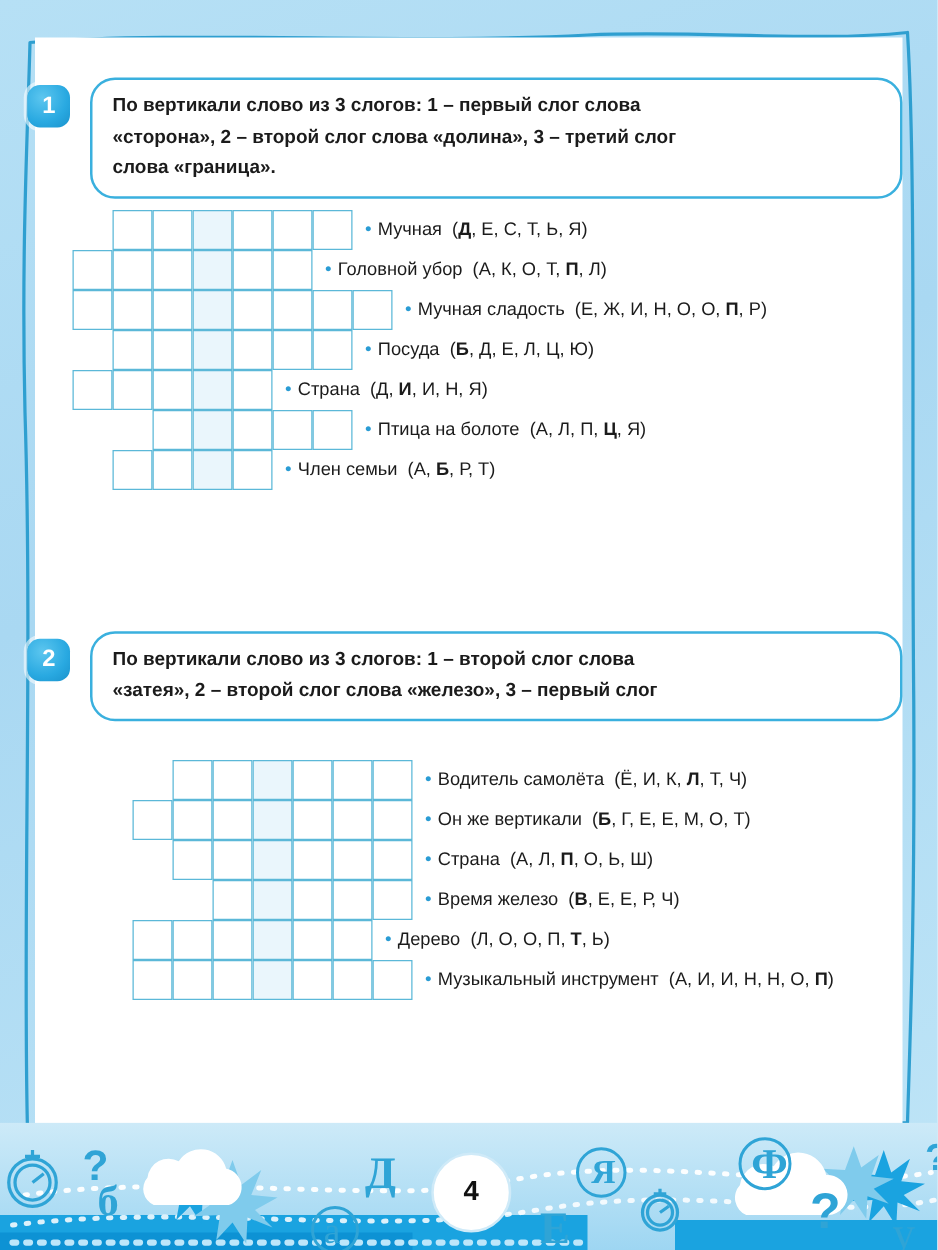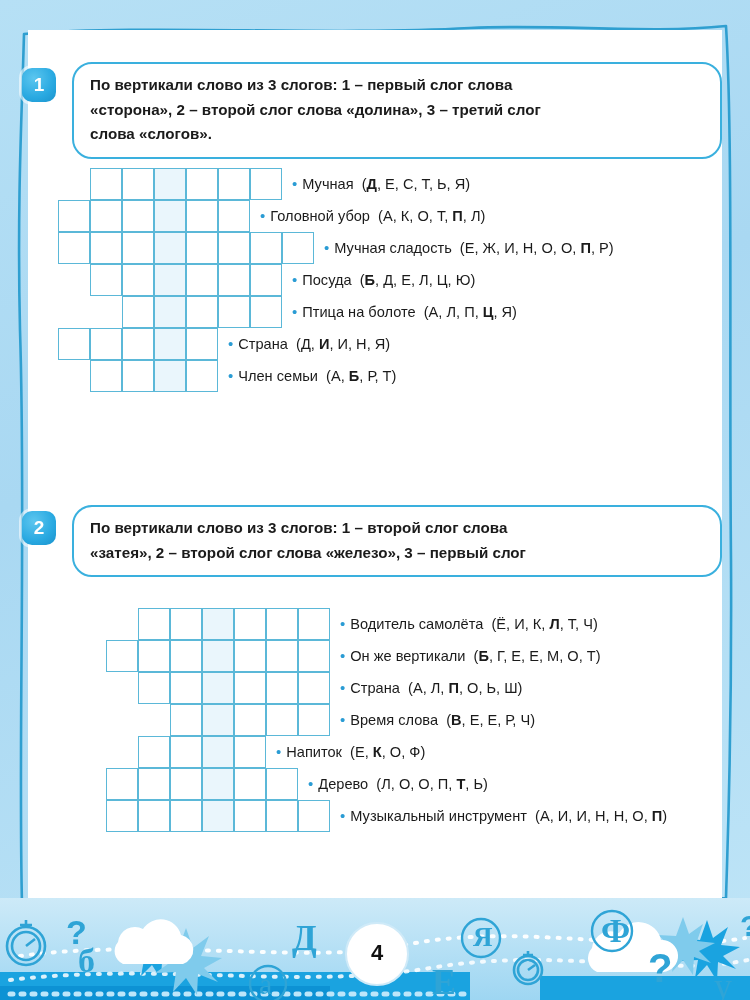--- a/index.html
+++ b/index.html
@@ -74,21 +74,21 @@
 
 <div id="sheet"></div>
 
 <div id="exercises-root">
     <div class="exercise" style="top: 62px;">
       <div class="ex-head">
         <div class="badge">1</div>
         <div class="prompt">
           <span class="ln">По вертикали слово из 3 слогов: 1 – первый слог слова</span>
           <span class="ln">«сторона», 2 – второй слог слова «долина», 3 – третий слог</span>
-          <span class="ln">слова «слогов».</span>
+          <span class="ln">слова «граница».</span>
         </div>
       </div>
     </div>
     <div class="exercise" style="top: 168px;">
       <div class="row">
         <div class="cells" style="left: 90px;">
           <div class="cell" style="left: 0px;"></div>
           <div class="cell" style="left: 32px;"></div>
           <div class="cell hl" style="left: 64px;"></div>
           <div class="cell" style="left: 96px;"></div>
@@ -126,38 +126,38 @@
           <div class="cell" style="left: 0px;"></div>
           <div class="cell" style="left: 32px;"></div>
           <div class="cell hl" style="left: 64px;"></div>
           <div class="cell" style="left: 96px;"></div>
           <div class="cell" style="left: 128px;"></div>
           <div class="cell" style="left: 160px;"></div>
         </div>
         <div class="clue" style="left: 292px; text-align: center;"><span class="dot">•</span><span>Посуда</span><span>&nbsp; (<b>Б</b>, <span>Д</span>, <span>Е</span>, <span>Л</span>, <span>Ц</span>, <span>Ю</span>)</span></div>
       </div>
       <div class="row">
+        <div class="cells" style="left: 58px;">
+          <div class="cell" style="left: 0px;"></div>
+          <div class="cell" style="left: 32px;"></div>
+          <div class="cell" style="left: 64px;"></div>
+          <div class="cell hl" style="left: 96px;"></div>
+          <div class="cell" style="left: 128px;"></div>
+        </div>
+        <div class="clue" style="left: 228px;"><span class="dot">•</span><span>Страна</span><span>&nbsp; (<span>Д</span>, <b>И</b>, <span>И</span>, <span>Н</span>, <span>Я</span>)</span></div>
+      </div>
+      <div class="row">
         <div class="cells" style="left: 122px;">
           <div class="cell" style="left: 0px;"></div>
           <div class="cell hl" style="left: 32px;"></div>
           <div class="cell" style="left: 64px;"></div>
           <div class="cell" style="left: 96px;"></div>
           <div class="cell" style="left: 128px;"></div>
         </div>
         <div class="clue" style="left: 292px;"><span class="dot">•</span><span>Птица на болоте</span><span>&nbsp; (<span>А</span>, <span>Л</span>, <span>П</span>, <b>Ц</b>, <span>Я</span>)</span></div>
-      </div>
-      <div class="row">
-        <div class="cells" style="left: 58px;">
-          <div class="cell" style="left: 0px;"></div>
-          <div class="cell" style="left: 32px;"></div>
-          <div class="cell" style="left: 64px;"></div>
-          <div class="cell hl" style="left: 96px;"></div>
-          <div class="cell" style="left: 128px;"></div>
-        </div>
-        <div class="clue" style="left: 228px;"><span class="dot">•</span><span>Страна</span><span>&nbsp; (<span>Д</span>, <b>И</b>, <span>И</span>, <span>Н</span>, <span>Я</span>)</span></div>
       </div>
       <div class="row">
         <div class="cells" style="left: 90px;">
           <div class="cell" style="left: 0px;"></div>
           <div class="cell" style="left: 32px;"></div>
           <div class="cell hl" style="left: 64px;"></div>
           <div class="cell" style="left: 96px;"></div>
         </div>
         <div class="clue" style="left: 228px;"><span class="dot">•</span><span>Член семьи</span><span>&nbsp; (<span>А</span>, <b>Б</b>, <span>Р</span>, <span>Т</span>)</span></div>
       </div>
@@ -207,30 +207,21 @@
         <div class="clue" style="left: 292px;"><span class="dot">•</span><span>Страна</span><span>&nbsp; (<span>А</span>, <span>Л</span>, <b>П</b>, <span>О</span>, <span>Ь</span>, <span>Ш</span>)</span></div>
       </div>
       <div class="row">
         <div class="cells" style="left: 122px;">
           <div class="cell" style="left: 0px;"></div>
           <div class="cell hl" style="left: 32px;"></div>
           <div class="cell" style="left: 64px;"></div>
           <div class="cell" style="left: 96px;"></div>
           <div class="cell" style="left: 128px;"></div>
         </div>
-        <div class="clue" style="left: 292px;"><span class="dot">•</span><span>Время слова</span><span>&nbsp; (<b>В</b>, <span>Е</span>, <span>Е</span>, <span>Р</span>, <span>Ч</span>)</span></div>
-      </div>
-      <div class="row">
-        <div class="cells" style="left: 90px;">
-          <div class="cell" style="left: 0px;"></div>
-          <div class="cell" style="left: 32px;"></div>
-          <div class="cell hl" style="left: 64px;"></div>
-          <div class="cell" style="left: 96px;"></div>
-        </div>
-        <div class="clue" style="left: 228px;"><span class="dot">•</span><span>Напиток</span><span>&nbsp; (<span>Е</span>, <b>К</b>, <span>О</span>, <span>Ф</span>)</span></div>
+        <div class="clue" style="left: 292px;"><span class="dot">•</span><span>Время железо</span><span>&nbsp; (<b>В</b>, <span>Е</span>, <span>Е</span>, <span>Р</span>, <span>Ч</span>)</span></div>
       </div>
       <div class="row">
         <div class="cells" style="left: 58px;">
           <div class="cell" style="left: 0px;"></div>
           <div class="cell" style="left: 32px;"></div>
           <div class="cell" style="left: 64px;"></div>
           <div class="cell hl" style="left: 96px;"></div>
           <div class="cell" style="left: 128px;"></div>
           <div class="cell" style="left: 160px;"></div>
         </div>

